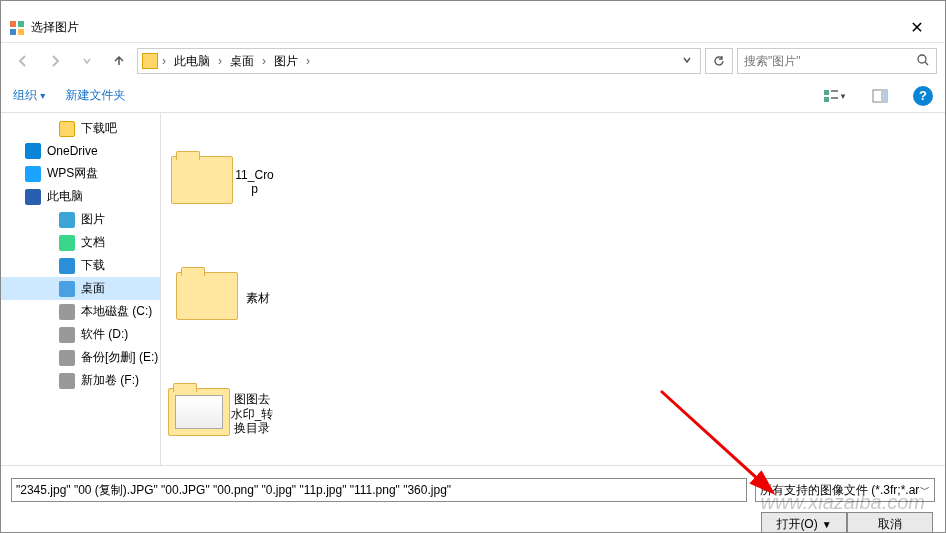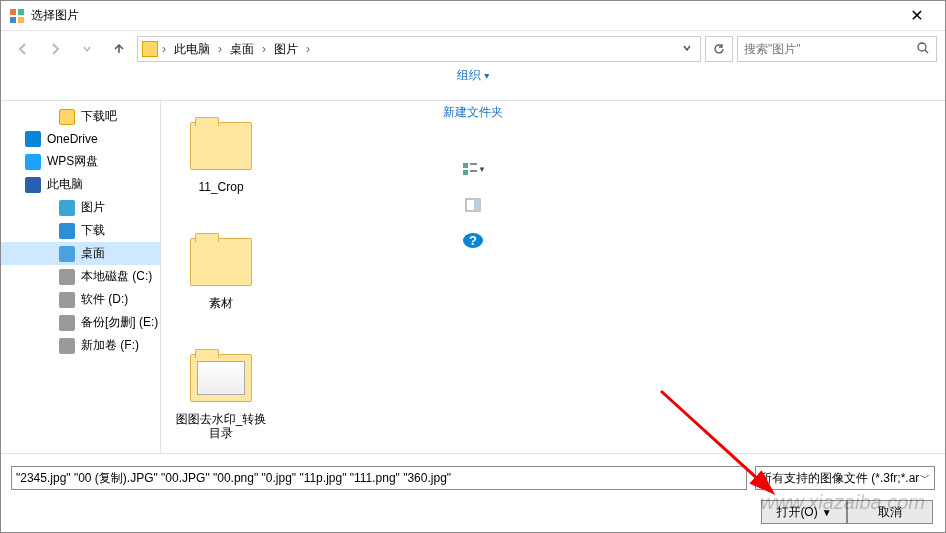--- a/index.html
+++ b/index.html
@@ -1,36 +1,36 @@
 <!DOCTYPE html>
 <html><head>
 <meta charset="utf-8">
 <style>
 * { margin: 0; padding: 0; box-sizing: border-box; font-family: "Microsoft YaHei", "Segoe UI", sans-serif; font-size: 12px; }
 body { width: 946px; height: 533px; background: #fff; border: 1px solid #888; overflow: hidden; position: relative; }
 
-.titlebar { height: 30px; display: flex; align-items: center; padding: 0 8px; border-bottom: 1px solid #e5e5e5; }
+.titlebar { height: 30px; display: flex; align-items: center; padding: 0 8px; border-bottom: 1px solid #e5e5e5; margin-top: 12px; }
 .titlebar .app-icon { width: 16px; height: 16px; margin-right: 6px; display: inline-block; }
 .titlebar .title { flex: 1; }
 .titlebar .close { width: 40px; text-align: center; font-size: 16px; cursor: default; }
 
 .navbar { height: 36px; display: flex; align-items: center; padding: 4px 8px; gap: 4px; }
 .nav-btn { width: 28px; height: 26px; display: flex; align-items: center; justify-content: center; color: #666; }
 .nav-btn.disabled { color: #bbb; }
 .breadcrumb { flex: 1; height: 26px; border: 1px solid #ccc; background: #fff; display: flex; align-items: center; padding: 0 4px; gap: 2px; }
 .bc-icon { width: 16px; height: 16px; background: #ffd768; border: 1px solid #d9a400; }
 .bc-sep { color: #666; margin: 0 2px; }
 .bc-item { padding: 2px 4px; }
 .bc-dd { margin-left: auto; color: #555; padding: 0 4px; }
 .refresh { width: 28px; height: 26px; border: 1px solid #ccc; display: flex; align-items: center; justify-content: center; }
 .searchbox { width: 200px; height: 26px; border: 1px solid #ccc; display: flex; align-items: center; padding: 0 6px; color: #777; }
 .searchbox .sp { flex: 1; }
 .searchbox .sicon { color: #555; }
 
-.toolbar { height: 34px; display: flex; align-items: center; padding: 0 12px; gap: 20px; background: #fff; border-bottom: 1px solid #e0e0e0; flex-direction: column; }
+.toolbar { height: 34px; display: flex; align-items: center; padding: 0 12px; gap: 20px; background: #fff; border-bottom: 1px solid #e0e0e0; }
 .toolbar .org { color: #1a73c7; }
 .toolbar .new { color: #1a73c7; }
 .toolbar .spacer { flex: 1; }
 .tb-btn { width: 26px; height: 22px; border: 1px solid transparent; display: flex; align-items: center; justify-content: center; }
 .tb-btn svg, .tb-btn span { color: #444; }
 .help-icon { width: 20px; height: 20px; border-radius: 50%; background: #0a84d6; color: #fff; display: flex; align-items: center; justify-content: center; font-weight: bold; font-size: 13px; }
 
 .main { display: flex; height: 352px; }
 .sidebar { width: 160px; border-right: 1px solid #e0e0e0; padding: 4px 0; overflow: hidden; }
 .tree { list-style: none; }
@@ -44,21 +44,21 @@
 .i-pc { background: #2a5fb0; color:#fff; font-size:9px; }
 .i-vid { background: #3a7fd6; }
 .i-pic { background: #3aa5d6; }
 .i-doc { background: #3ad68a; }
 .i-dl { background: #2a8fd6; }
 .i-music { background: #d69a3a; }
 .i-desk { background: #4aa0e0; }
 .i-disk { background: #999; }
 
 .grid { flex: 1; padding: 8px 6px; overflow: hidden; }
-.tile { width: 108px; height: 116px; display: flex; flex-direction: column; align-items: center; justify-content: flex-start; margin: 0 0 0 0; border: 1px solid transparent; padding-top: 6px; }
+.tile { width: 108px; height: 116px; display: flex; flex-direction: row; align-items: center; justify-content: flex-start; margin: 0 0 0 0; border: 1px solid transparent; padding-top: 6px; }
 .thumb { width: 78px; height: 60px; display: flex; align-items: center; justify-content: center; margin-bottom: 4px; }
 .tf { width: 62px; height: 48px; background: #ffe7a0; border: 1px solid #e0b04a; border-radius: 2px; position: relative; }
 .tf::before { content:""; position:absolute; top:-6px; left:4px; width:22px; height:8px; background:#ffe7a0; border:1px solid #e0b04a; border-bottom:none; border-radius:2px 2px 0 0;}
 .caption { text-align: center; max-width: 100px; line-height: 1.2; word-break: break-all; }
 
 .bottombar { border-top: 1px solid #e0e0e0; padding: 6px 10px 10px 10px; }
 .fn-row { display: flex; align-items: center; gap: 8px; padding: 6px 0; }
 .fn-label { width: 170px; text-align: right; padding-right: 6px; }
 .fn-input { flex: 1; height: 24px; border: 1px solid #8a8a8a; padding: 0 4px; }
 .fn-filter { width: 180px; height: 24px; border: 1px solid #8a8a8a; padding: 0 4px; display: flex; align-items: center; }
@@ -172,20 +172,24 @@
           <span class="ticon i-cloud2"></span>
           <span>WPS网盘</span>
         </li>
         <li class="">
           <span class="ticon i-pc"></span>
           <span>此电脑</span>
         </li>
         <li class="lv1">
           <span class="ticon i-pic"></span>
           <span>图片</span>
+        </li>
+        <li class="lv1">
+          <span class="ticon i-doc"></span>
+          <span>文档</span>
         </li>
         <li class="lv1">
           <span class="ticon i-dl"></span>
           <span>下载</span>
         </li>
         <li class="lv1 sel">
           <span class="ticon i-desk"></span>
           <span>桌面</span>
         </li>
         <li class="lv1">

